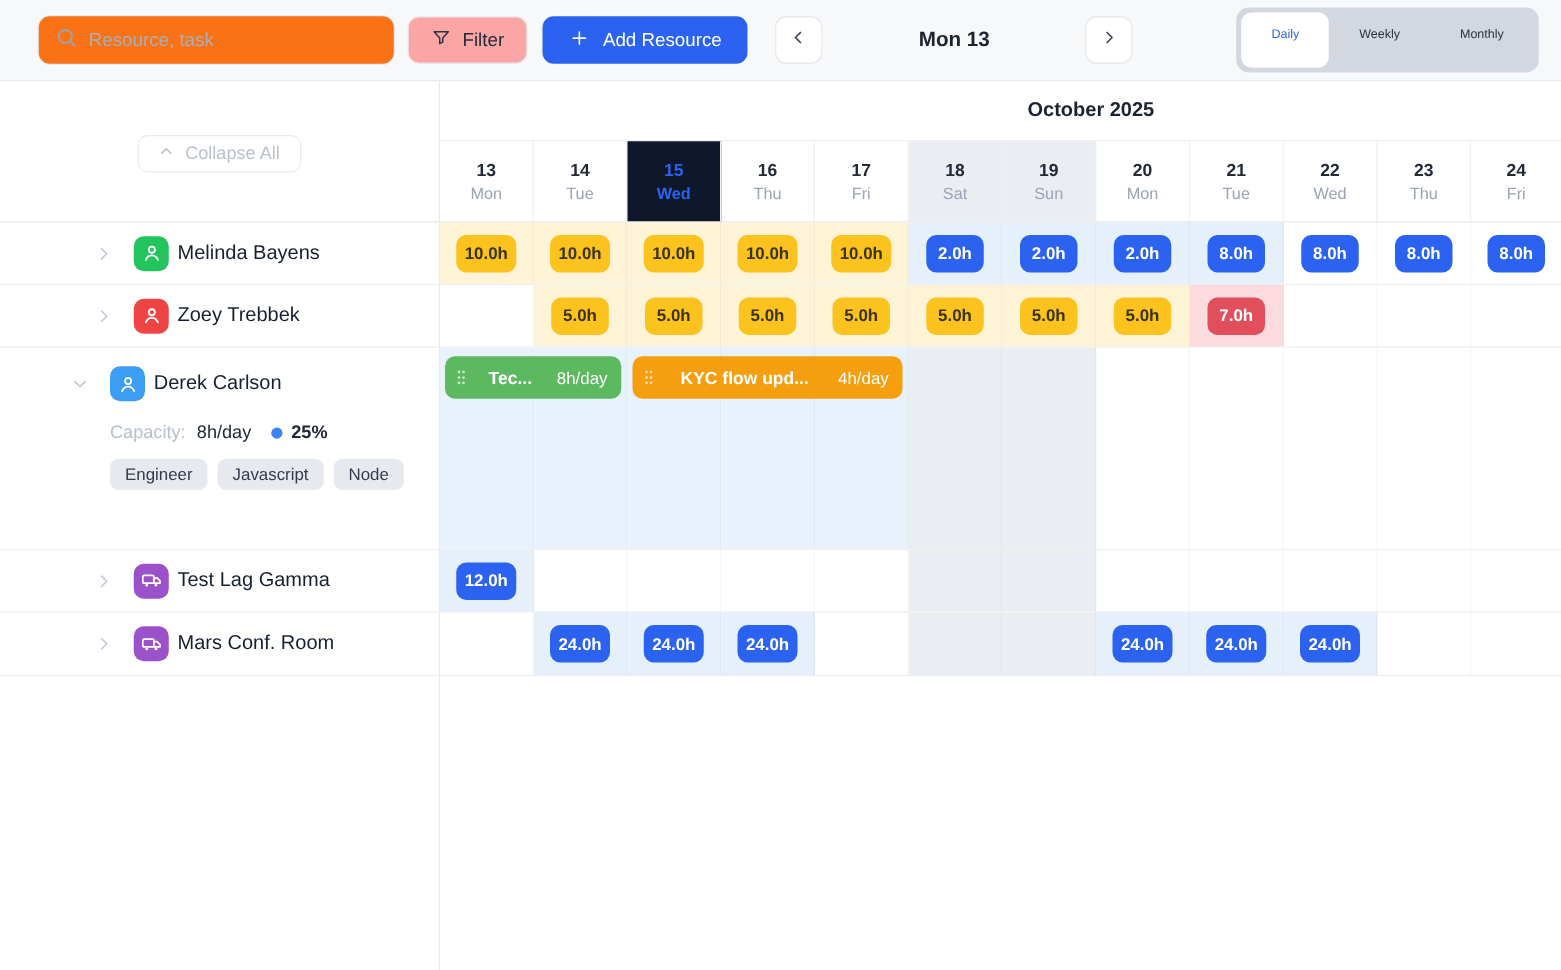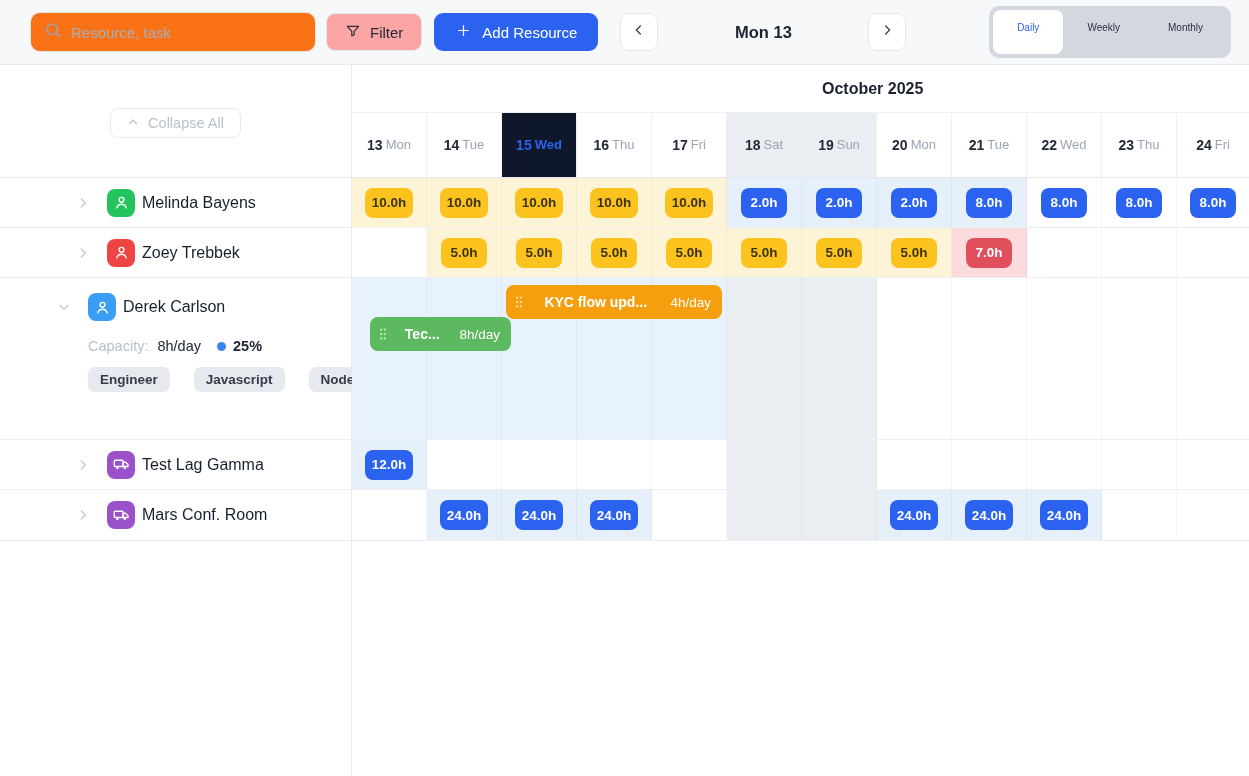--- a/index.html
+++ b/index.html
@@ -38,21 +38,21 @@
   .side-head { width:352px; flex:none; border-right:1px solid #e9ebef;
     display:flex; justify-content:center; align-items:flex-start; padding-top:43px; }
   .collapse-btn { height:30px; display:flex; align-items:center; gap:9px;
     padding:0 16px; background:#fff; border:1px solid #e8eaed; border-radius:8px;
     color:#b9c1cc; font-size:14.5px; cursor:pointer; }
   .time-head { flex:1; display:flex; flex-direction:column; min-width:0; }
   .month-row { height:47px; position:relative; }
   .month-title { position:absolute; left:470px; top:15px; font-size:16px;
     font-weight:700; color:#1b2330; }
   .day-row { height:66px; display:flex; border-top:1px solid #eef0f3; }
-  .day-cell { width:75px; flex:none; display:flex; flex-direction:row;
+  .day-cell { width:75px; flex:none; display:flex; flex-direction:column;
     align-items:center; justify-content:center; gap:3px;
     border-right:1px solid #eef0f3; cursor:pointer; }
   .day-cell:last-child { flex:1; border-right:none; }
   .day-num { font-size:14px; font-weight:700; color:#222a37; }
   .day-wd  { font-size:13px; color:#9aa4b2; }
   .day-cell.weekend { background:#eaedf1; }
   .day-cell.today { background:#0f172a; }
   .day-cell.today .day-num, .day-cell.today .day-wd { color:#2b63f0; font-weight:700; }
 
   .res-row { display:flex; border-bottom:1px solid #eceef1; height:50px; }
@@ -64,21 +64,21 @@
   .avatar { width:28px; height:28px; border-radius:8px; margin-right:7px; flex:none;
     display:flex; align-items:center; justify-content:center; }
   .res-name { font-size:16px; font-weight:500; color:#17202e; white-space:nowrap; }
   .capacity-line { margin:17px 0 0 88px; display:flex; align-items:center;
     font-size:14.5px; }
   .cap-label { color:#b7bfca; }
   .cap-value { color:#212936; margin-left:9px; }
   .util-dot { width:9px; height:9px; border-radius:50%; background:#3b82f6;
     margin-left:16px; }
   .util-value { font-weight:700; color:#212936; margin-left:7px; }
-  .tags-line { margin:13px 16px 0 88px; display:flex; gap:24px;font-weight:bold; }
+  .tags-line { margin:13px 16px 0 88px; display:flex; gap:8px; }
   .tag { background:#e6e9ed; color:#333c4a; font-size:13.5px; padding:5px 12px;
     border-radius:7px; white-space:nowrap; }
 
   .cells { flex:1; display:flex; position:relative; min-width:0; }
   .cell { width:75px; flex:none; border-right:1px solid rgba(20,40,80,0.045);
     display:flex; align-items:center; justify-content:center; }
   .cell:last-child { flex:1; border-right:none; }
   .bg-cream { background:#fdf3d6; }
   .bg-blue { background:#e6f0fb; }
   .bg-pink { background:#fbdbde; }
@@ -368,21 +368,21 @@
           <div class="cell bg-rowblue"></div>
           <div class="cell bg-rowblue"></div>
           <div class="cell bg-gray"></div>
           <div class="cell bg-gray"></div>
           <div class="cell"></div>
           <div class="cell"></div>
           <div class="cell"></div>
           <div class="cell"></div>
           <div class="cell"></div>
           <div class="task-layer">
-            <div class="task-bar task-green" style="left: 18px; width: 141px; margin-top: 32px;">
+            <div class="task-bar task-green" style="left: 4px; width: 141px;">
               <span class="task-grip">
                 <svg width="8" height="14" viewBox="0 0 8 14">
                   <g fill="rgba(255,255,255,.8)">
                     <circle cx="2.2" cy="2.6" r="1.1"></circle>
                     <circle cx="5.8" cy="2.6" r="1.1"></circle>
                     <circle cx="2.2" cy="7" r="1.1"></circle>
                     <circle cx="5.8" cy="7" r="1.1"></circle>
                     <circle cx="2.2" cy="11.4" r="1.1"></circle>
                     <circle cx="5.8" cy="11.4" r="1.1"></circle>
                   </g>

